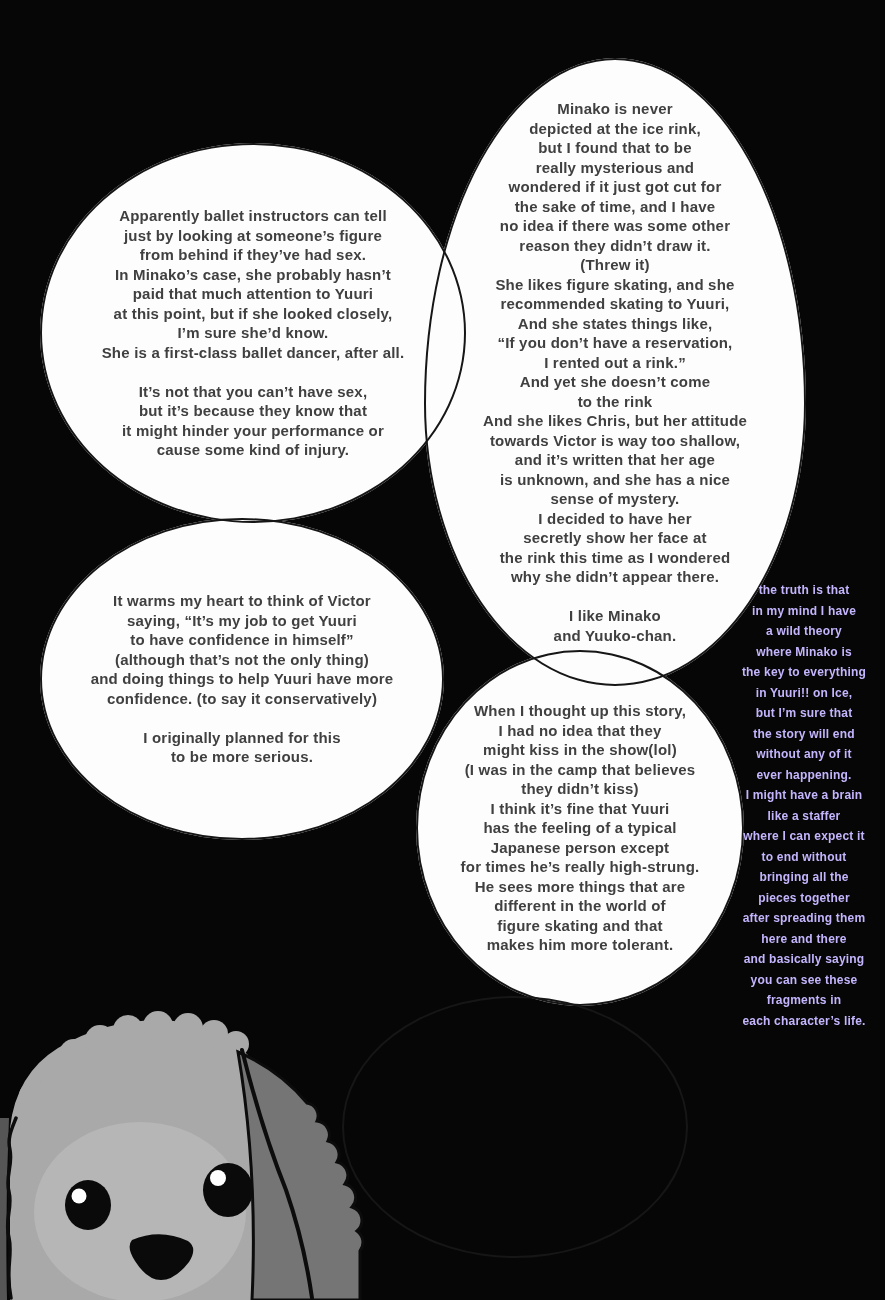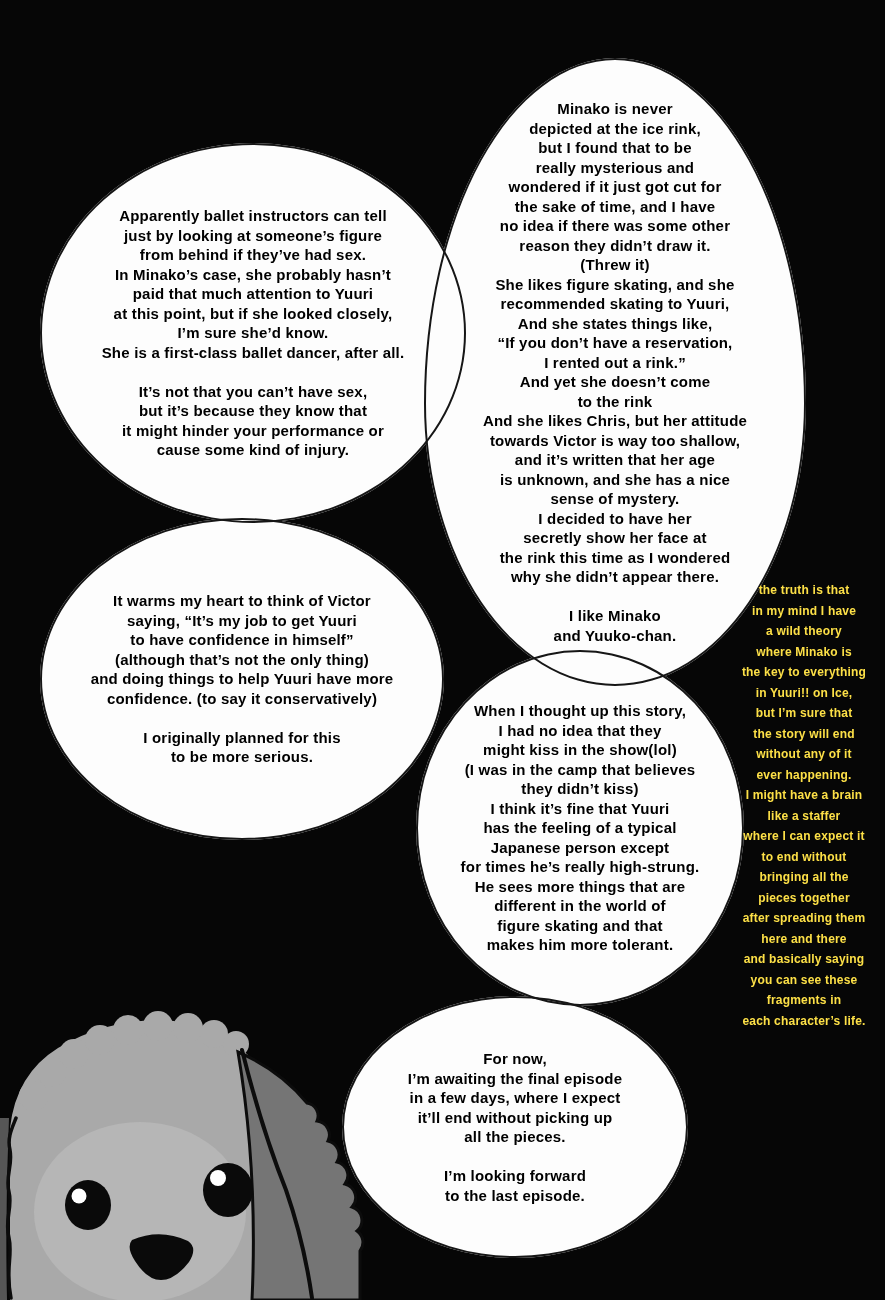--- a/index.html
+++ b/index.html
@@ -19,21 +19,21 @@
     align-items: center;
     justify-content: center;
     text-align: center;
   }
   .bubble .txt {
     white-space: pre-line;
     font-weight: bold;
     font-size: 15px;
     line-height: 19.5px;
     letter-spacing: 0.2px;
-    color: #000000;
+    color: #404040;
     margin: 0;
     padding: 0 8px;
   }
   .stroke {
     position: absolute;
     border: 2px solid #161616;
     border-radius: 50%;
     background: transparent;
     box-sizing: border-box;
     pointer-events: none;
@@ -46,21 +46,21 @@
   .b4 { left: 416px; top: 650px;  width: 328px; height: 356px; }
   .b5 { left: 342px; top: 996px;  width: 346px; height: 262px; }
   .margin-note {
     position: absolute;
     left: 726px; top: 580px; width: 156px;
     white-space: pre-line;
     font-weight: bold;
     font-size: 12px;
     line-height: 20.5px;
     letter-spacing: 0.2px;
-    color: #fde047;
+    color: #c4b5fd;
     text-align: center;
   }
   .dog {
     position: absolute;
     left: 0; top: 1000px;
     width: 368px; height: 300px;
   }
 </style>
 </head>
 <body>
@@ -174,30 +174,20 @@
     <path d="M 11,298 C 5,270 13,255 9,238 C 4,220 13,208 9,192 C 5,176 13,166 10,150 C 7,138 12,128 16,118" fill="none" stroke="#0c0c0c" stroke-width="3.5" stroke-linecap="round"></path>
 
     <ellipse cx="88" cy="205" rx="23" ry="25" fill="#0a0a0a"></ellipse>
     <circle cx="79" cy="196" r="7.5" fill="#ffffff"></circle>
     <ellipse cx="228" cy="190" rx="25" ry="27" fill="#0a0a0a"></ellipse>
     <circle cx="218" cy="178" r="8" fill="#ffffff"></circle>
 
     <path d="M 132,240 Q 160,228 188,241 Q 198,248 189,262 Q 175,280 161,280 Q 147,280 135,261 Q 126,247 132,240 Z" fill="#0a0a0a"></path>
   </svg>
 
-  <div class="bubble b5">
-    <p class="txt">For now,
-I’m awaiting the final episode
-in a few days, where I expect
-it’ll end without picking up
-all the pieces.
-
-I’m looking forward
-to the last episode.</p>
-  </div>
 
   <div class="stroke b2"></div>
   <div class="stroke b1"></div>
   <div class="stroke b3"></div>
   <div class="stroke b4"></div>
   <div class="stroke b5"></div>
 
   <div class="margin-note">the truth is that
 in my mind I have
 a wild theory

